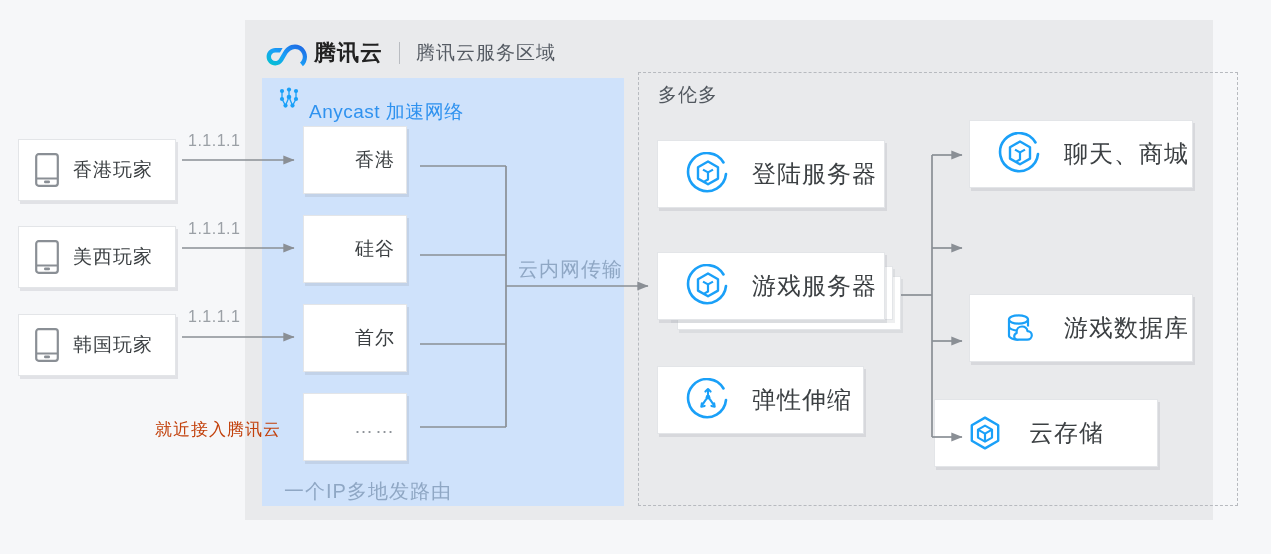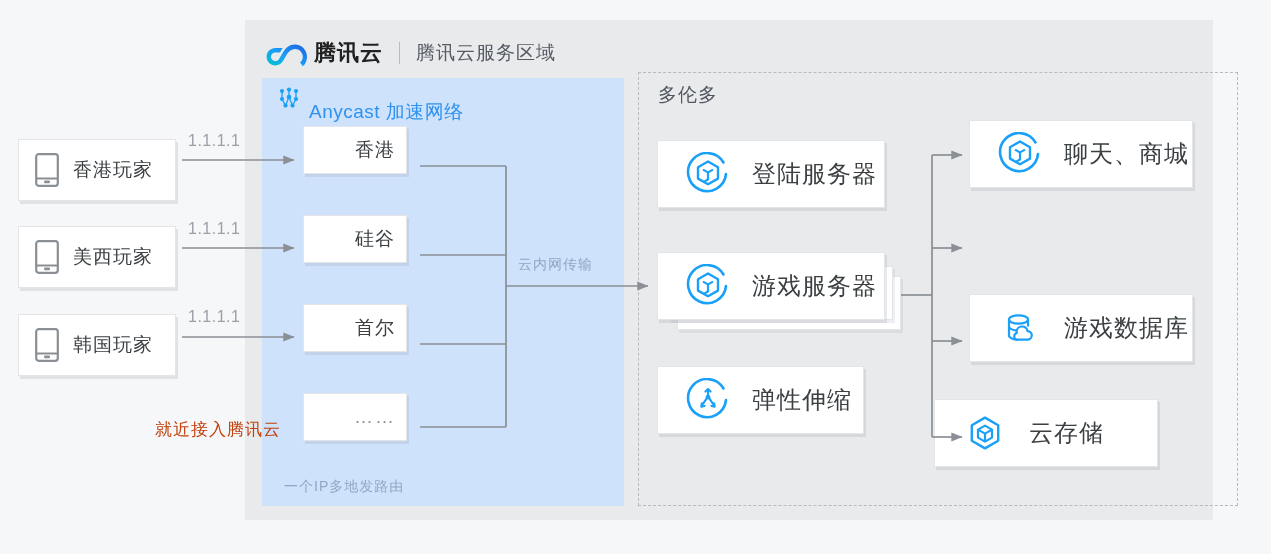--- a/index.html
+++ b/index.html
@@ -44,41 +44,41 @@
     display:flex;align-items:center;
   }
   .card.centered{justify-content:center;}
   .card-label{font-size:19px;color:#3c4043;letter-spacing:1px;white-space:nowrap;}
 
   
   .client{width:158px;height:62px;padding-left:16px;gap:14px;}
   .client .ctext{font-size:19px;color:#3c4043;letter-spacing:1px;}
 
   
-  .region{width:104px;height:48px;padding-left:40px;}
+  .region{width:104px;height:68px;padding-left:40px;}
   .region .card-label{font-size:19px;}
 
   
   .toronto{
     position:absolute;left:638px;top:72px;width:600px;height:434px;
     border:1px dashed #b7babf;box-sizing:border-box;
   }
   .toronto-title{position:absolute;left:658px;top:82px;font-size:19px;color:#52585f;letter-spacing:1px;}
 
   
   .svc{height:68px;padding-left:28px;gap:22px;}
   .svc .card-label{font-size:24px;}
   .stack-wrap{position:absolute;}
   .stack-l{position:absolute;background:#fff;border:1px solid #e3e5e8;box-sizing:border-box;
            box-shadow:2px 3px 0 rgba(150,155,162,.16);}
 
   
   .cap{position:absolute;font-size:17px;color:#c2410c;letter-spacing:1px;white-space:nowrap;}
   .cap-ip{position:absolute;font-size:16px;color:#9ba0a6;letter-spacing:.5px;}
-  .cap-mid{position:absolute;font-size:14px;color:#8fa7c4;letter-spacing:1px;white-space:nowrap;}
+  .cap-mid{position:absolute;font-size:20px;color:#8fa7c4;letter-spacing:1px;white-space:nowrap;}
 
   svg.wires{position:absolute;left:0;top:0;width:1271px;height:554px;pointer-events:none;}
   .ico{display:block;}
 </style>
 </head>
 <body>
 
 <div class="stage">
 
   <div class="cloud-panel"></div>

